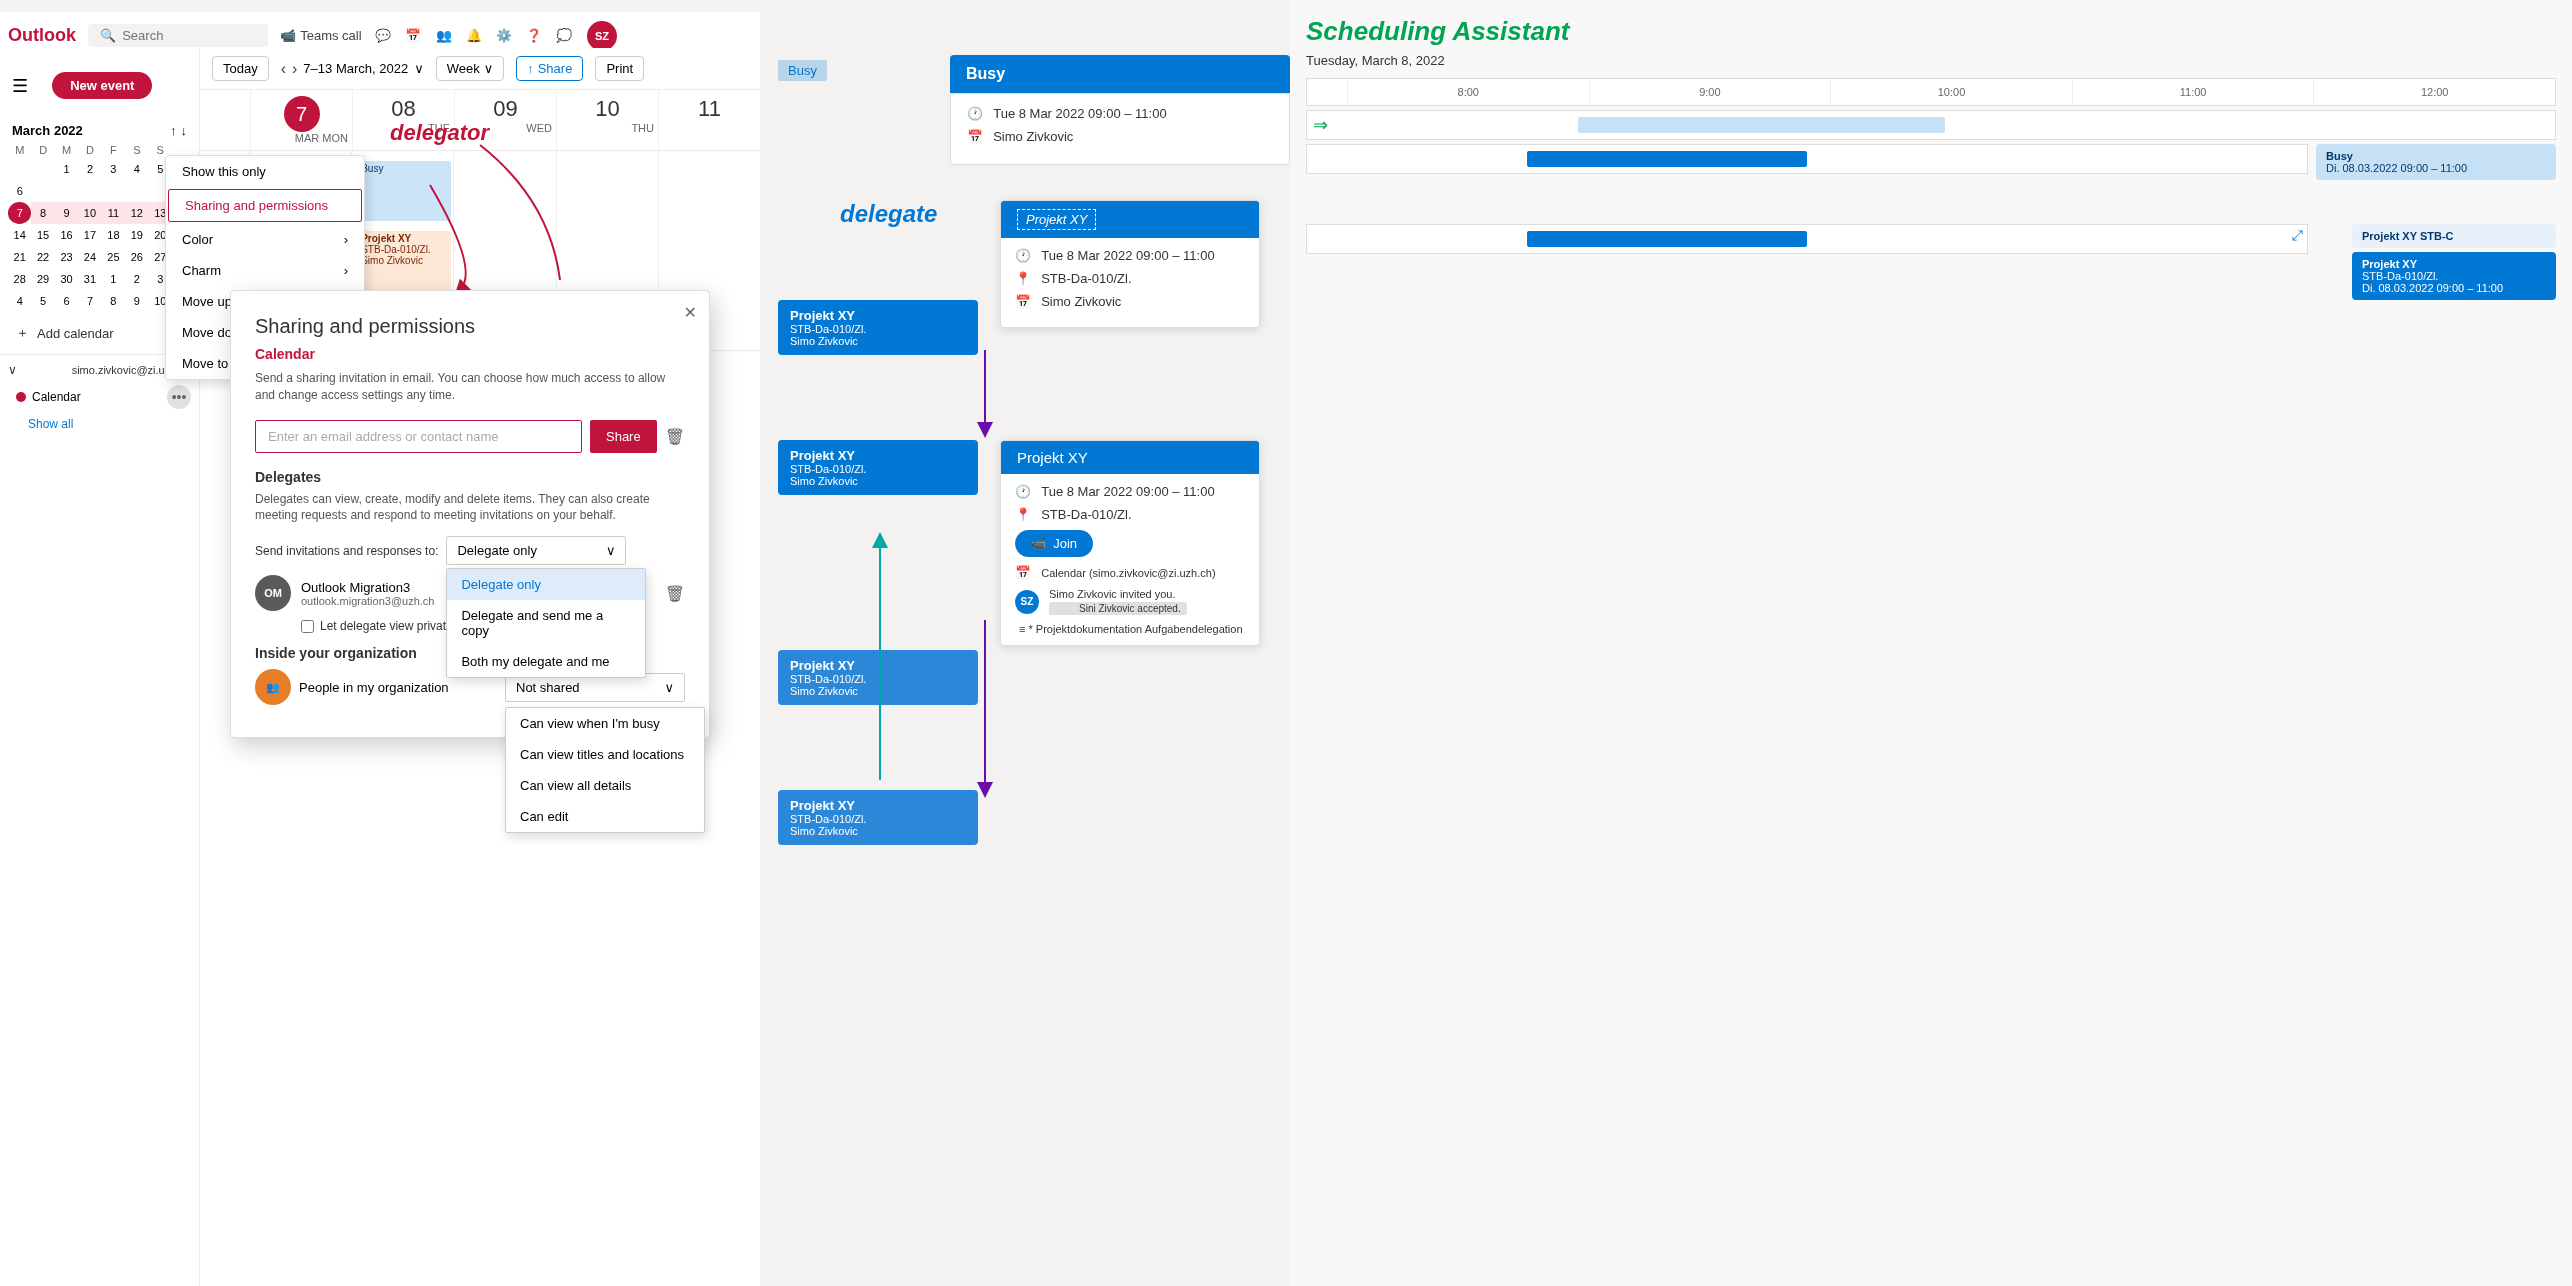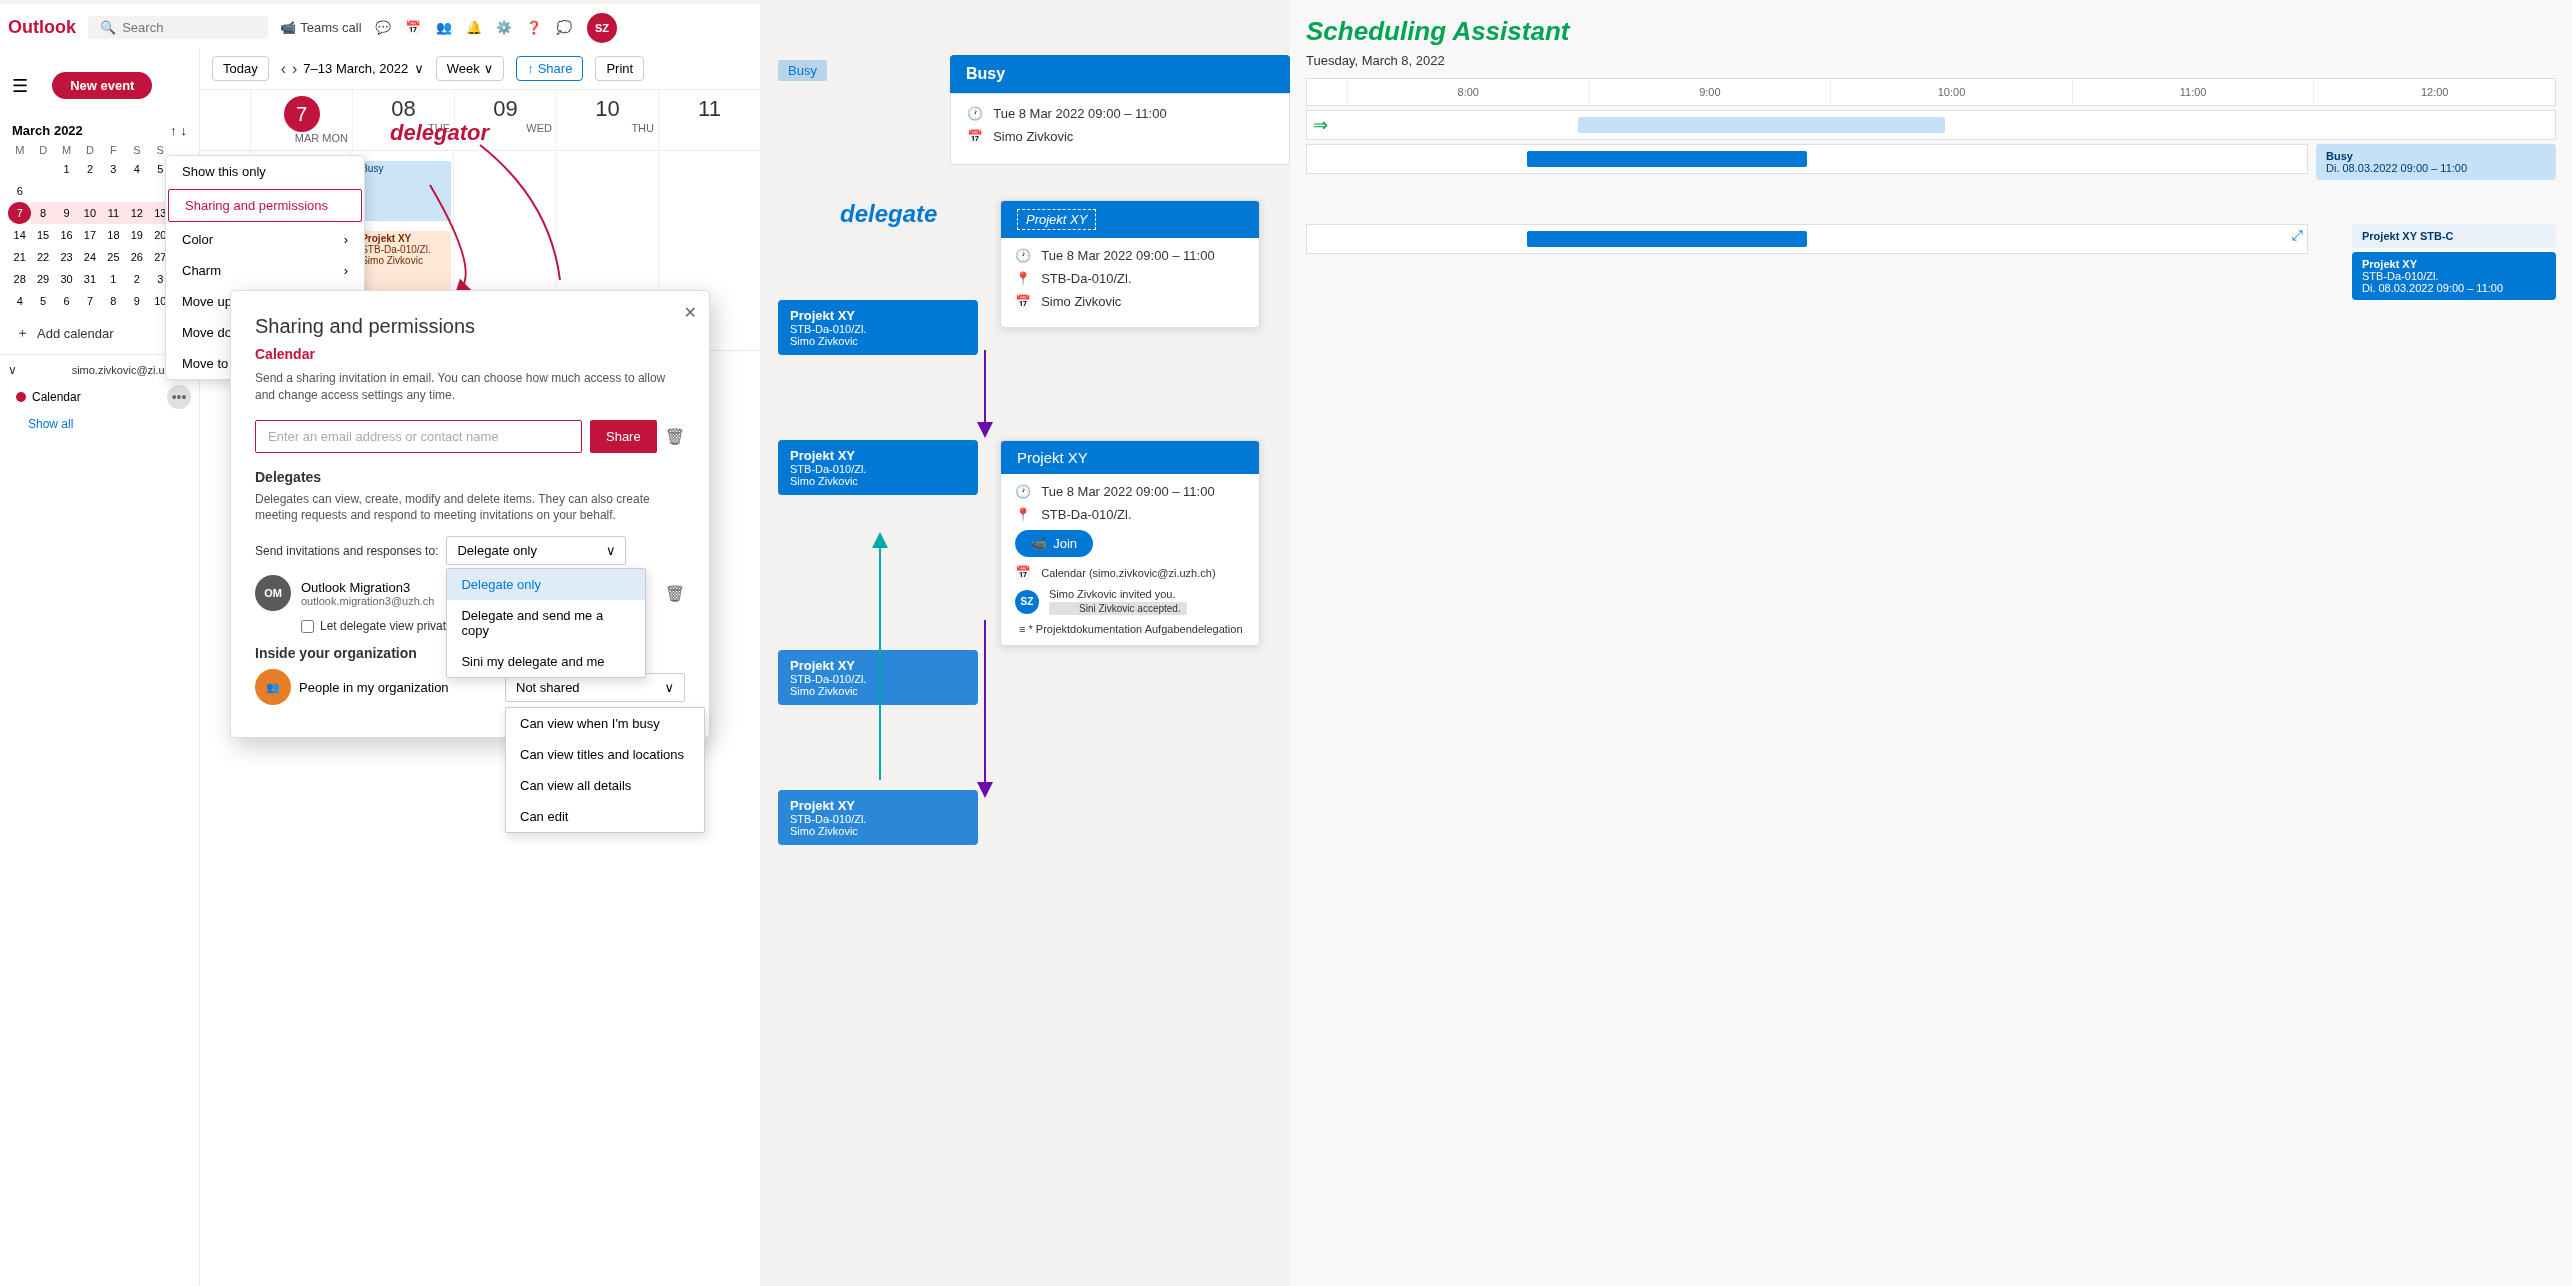--- a/index.html
+++ b/index.html
@@ -1,20 +1,20 @@
 <!DOCTYPE html>
 <html><head>
   <meta charset="utf-8">
   <style>
     * { box-sizing: border-box; margin: 0; padding: 0; }
     body { font-family: 'Segoe UI', Arial, sans-serif; background: #f3f2f1; width: 2572px; height: 1286px; overflow: hidden; font-size: 13px; }
 
     
     .outlook-header {
-      display: flex; align-items: center; background: #fff; height: 48px; padding: 4px 8px; border-bottom: 1px solid #e0e0e0; position: absolute; top: 4px; left: 0; width: 760px;
+      display: flex; align-items: center; background: #fff; height: 48px; padding: 4px 8px; border-bottom: 1px solid #e0e0e0; position: absolute; top: 12px; left: 0; width: 760px;
     }
     .outlook-logo { color: #c0143c; font-weight: 700; font-size: 18px; margin-right: 12px; }
     .search-bar { display: flex; align-items: center; background: #f3f2f1; border-radius: 4px; padding: 4px 12px; width: 180px; gap: 6px; }
     .search-bar input { border: none; background: transparent; font-size: 13px; outline: none; width: 100%; }
     .header-actions { display: flex; align-items: center; gap: 14px; margin-left: 12px; color: #444; font-size: 13px; }
     .header-btn { display: flex; align-items: center; gap: 4px; cursor: pointer; }
     .avatar-btn { width: 30px; height: 30px; background: #c0143c; border-radius: 50%; display: flex; align-items: center; justify-content: center; color: #fff; font-size: 11px; font-weight: 700; }
 
     
     .sidebar { position: absolute; top: 48px; left: 0; width: 200px; height: 1238px; background: #fff; border-right: 1px solid #edebe9; padding: 8px 0; }
@@ -357,21 +357,21 @@
     <span style="font-size:12px;color:#333;">Send invitations and responses to:</span>
     <div style="position:relative;">
       <div class="dropdown-select">
         <span>Delegate only</span>
         <span>∨</span>
       </div>
 
       <div class="dropdown-menu" style="top:32px;left:0;">
         <div class="dropdown-menu-item active">Delegate only</div>
         <div class="dropdown-menu-item">Delegate and send me a copy</div>
-        <div class="dropdown-menu-item">Sini my delegate and me</div>
+        <div class="dropdown-menu-item">Both my delegate and me</div>
       </div>
     </div>
   </div>
 
   <div class="delegate-row">
     <div class="delegate-avatar">OM</div>
     <div class="delegate-info">
       <div class="delegate-name">Outlook Migration3</div>
       <div class="delegate-email">outlook.migration3@uzh.ch</div>
     </div>

